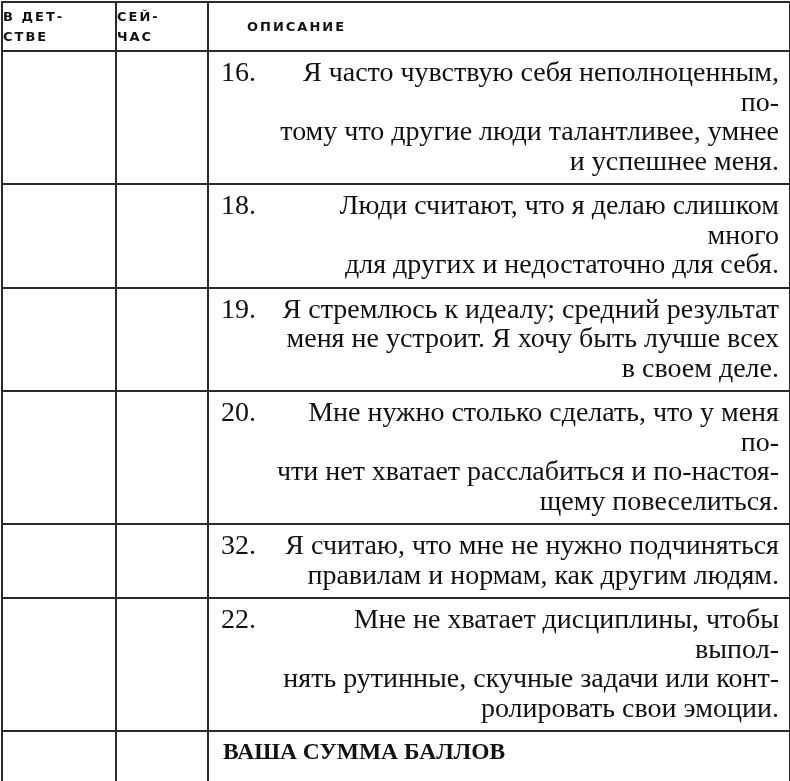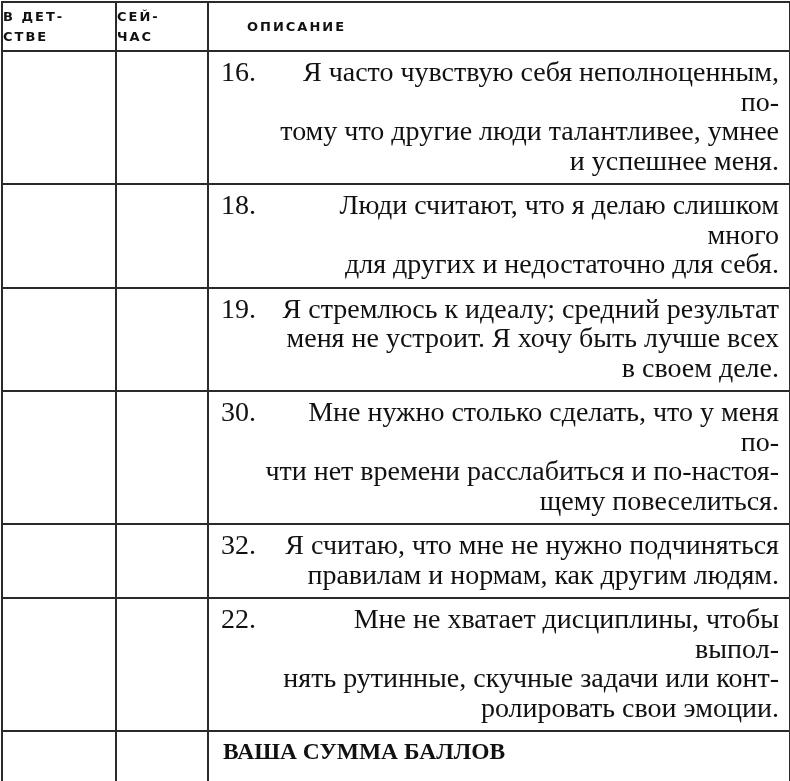--- a/index.html
+++ b/index.html
@@ -93,23 +93,23 @@
 меня не устроит. Я хочу быть лучше всех
 в своем деле.</span>
           </div>
         </td>
     </tr>
     <tr style="height:98px">
       <td></td>
       <td></td>
       <td>
           <div class="item">
-            <span class="num">30.</span>
+            <span class="num">20.</span>
             <span class="txt">Мне нужно столько сделать, что у меня по-
-чти нет времени расслабиться и по-настоя-
+чти нет хватает расслабиться и по-настоя-
 щему повеселиться.</span>
           </div>
         </td>
     </tr>
     <tr style="height:70px">
       <td></td>
       <td></td>
       <td>
           <div class="item">
             <span class="num">32.</span>

